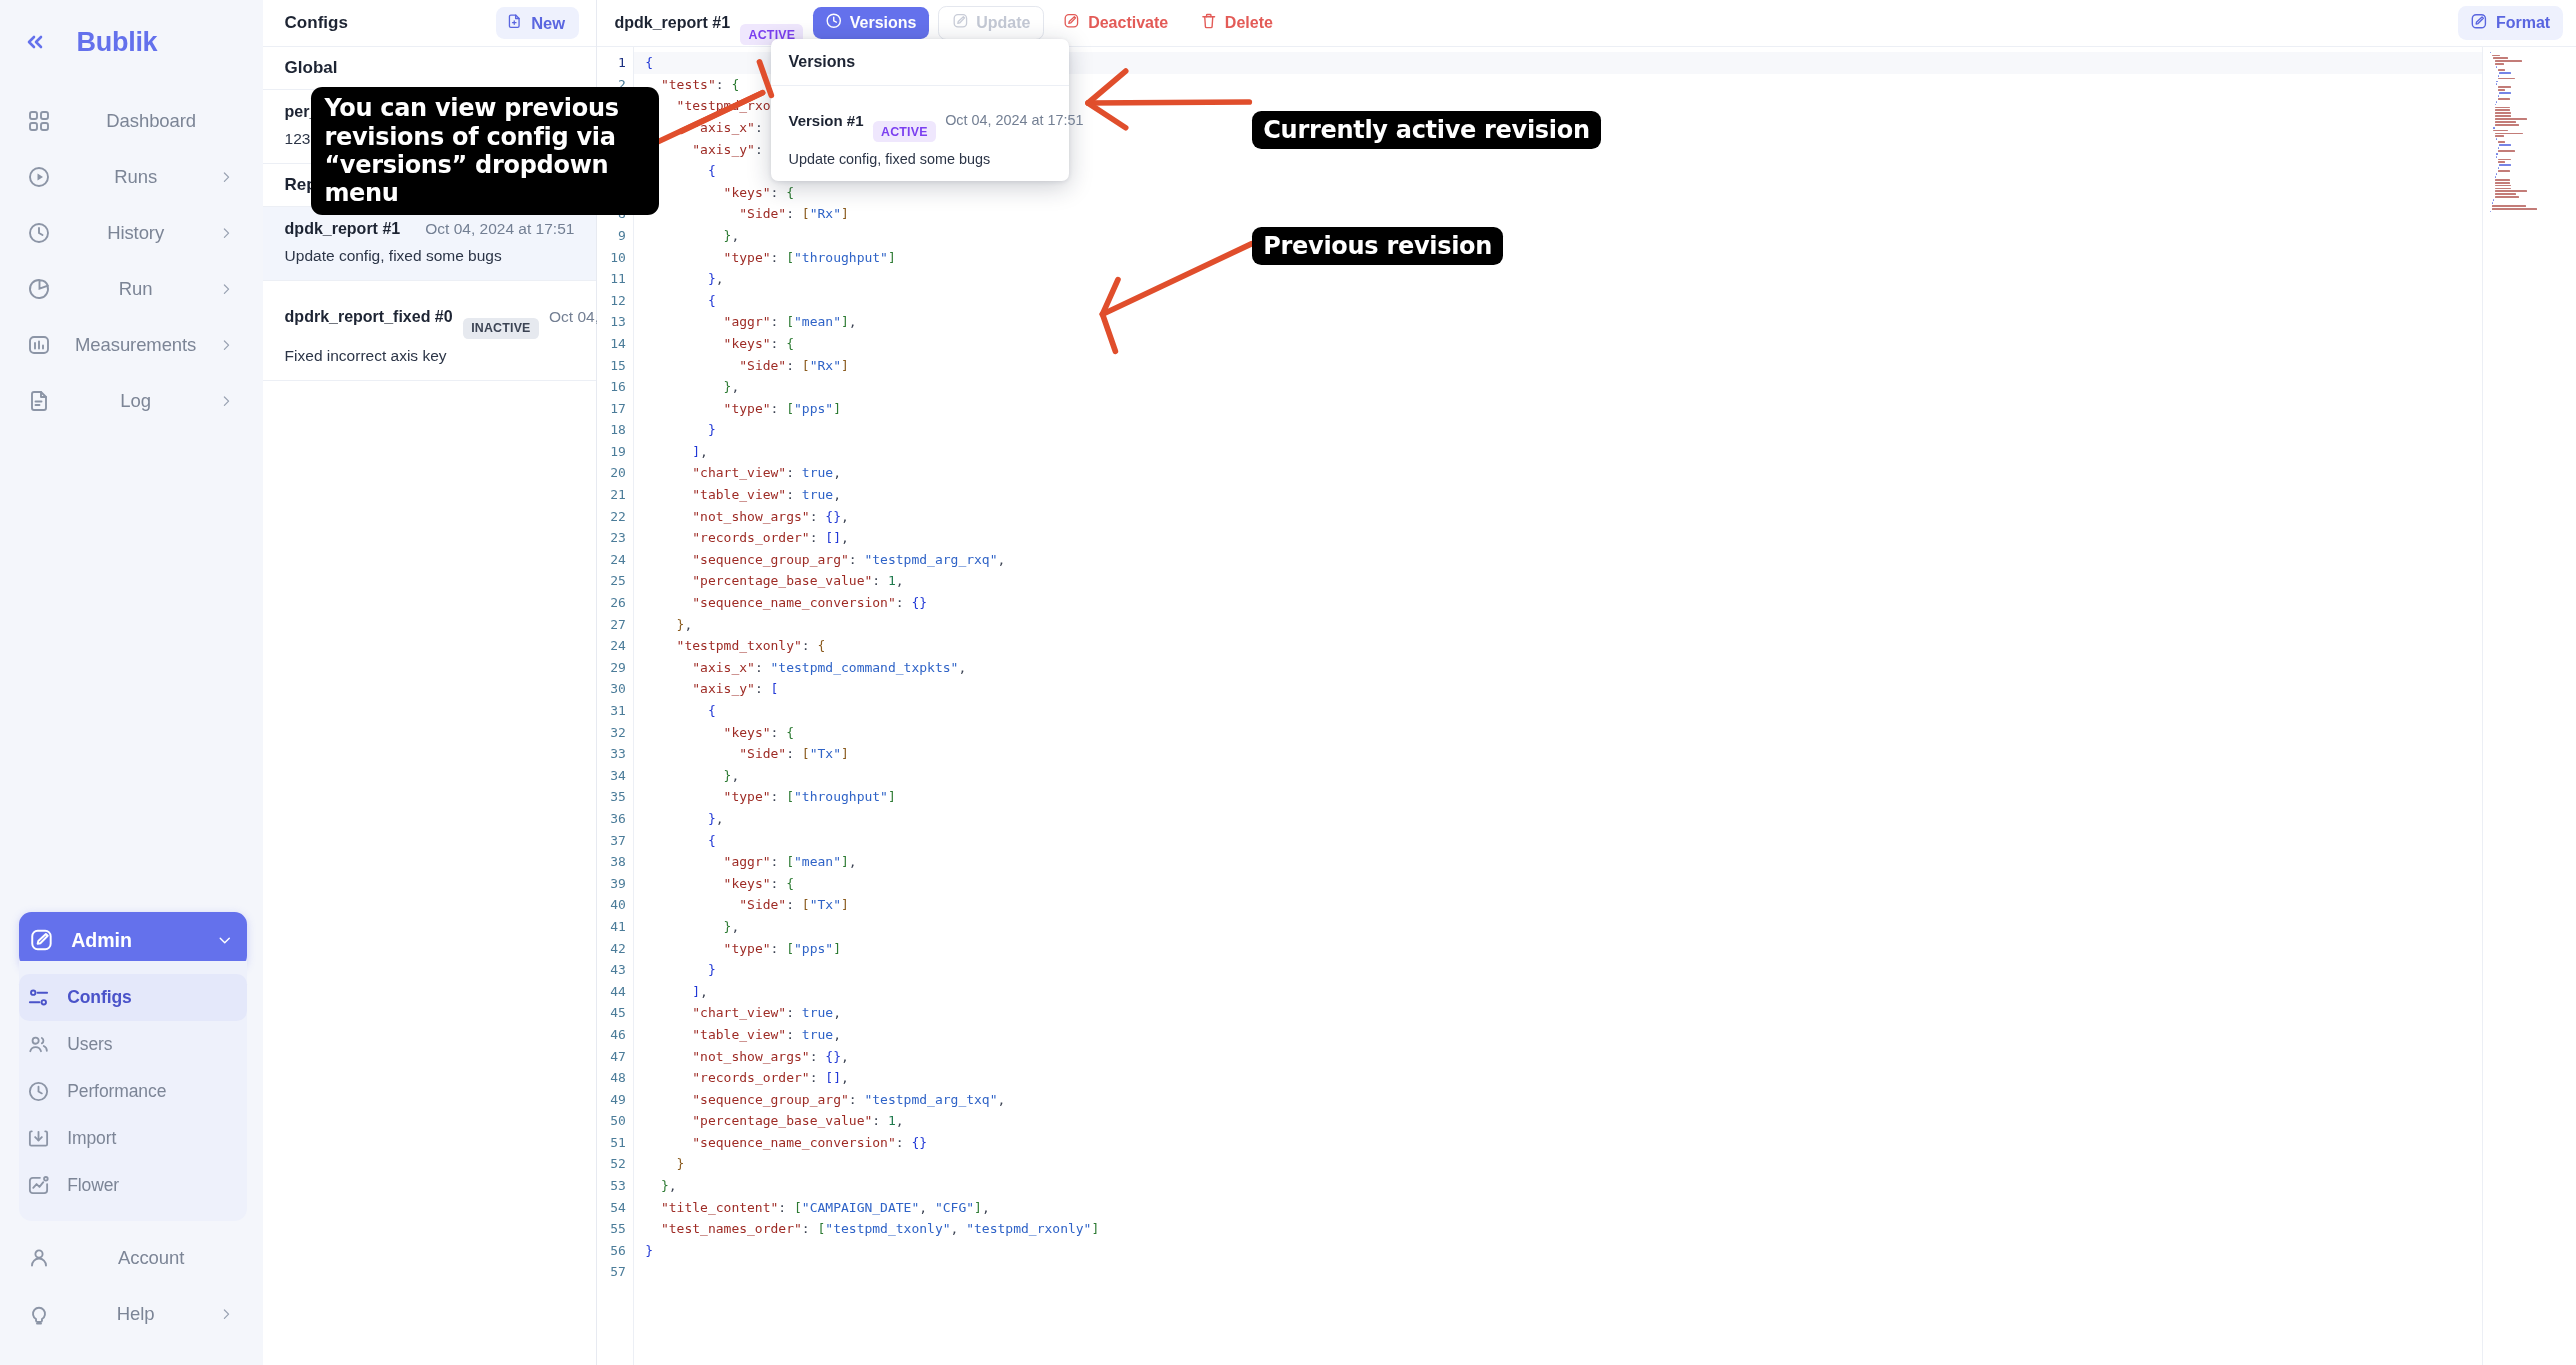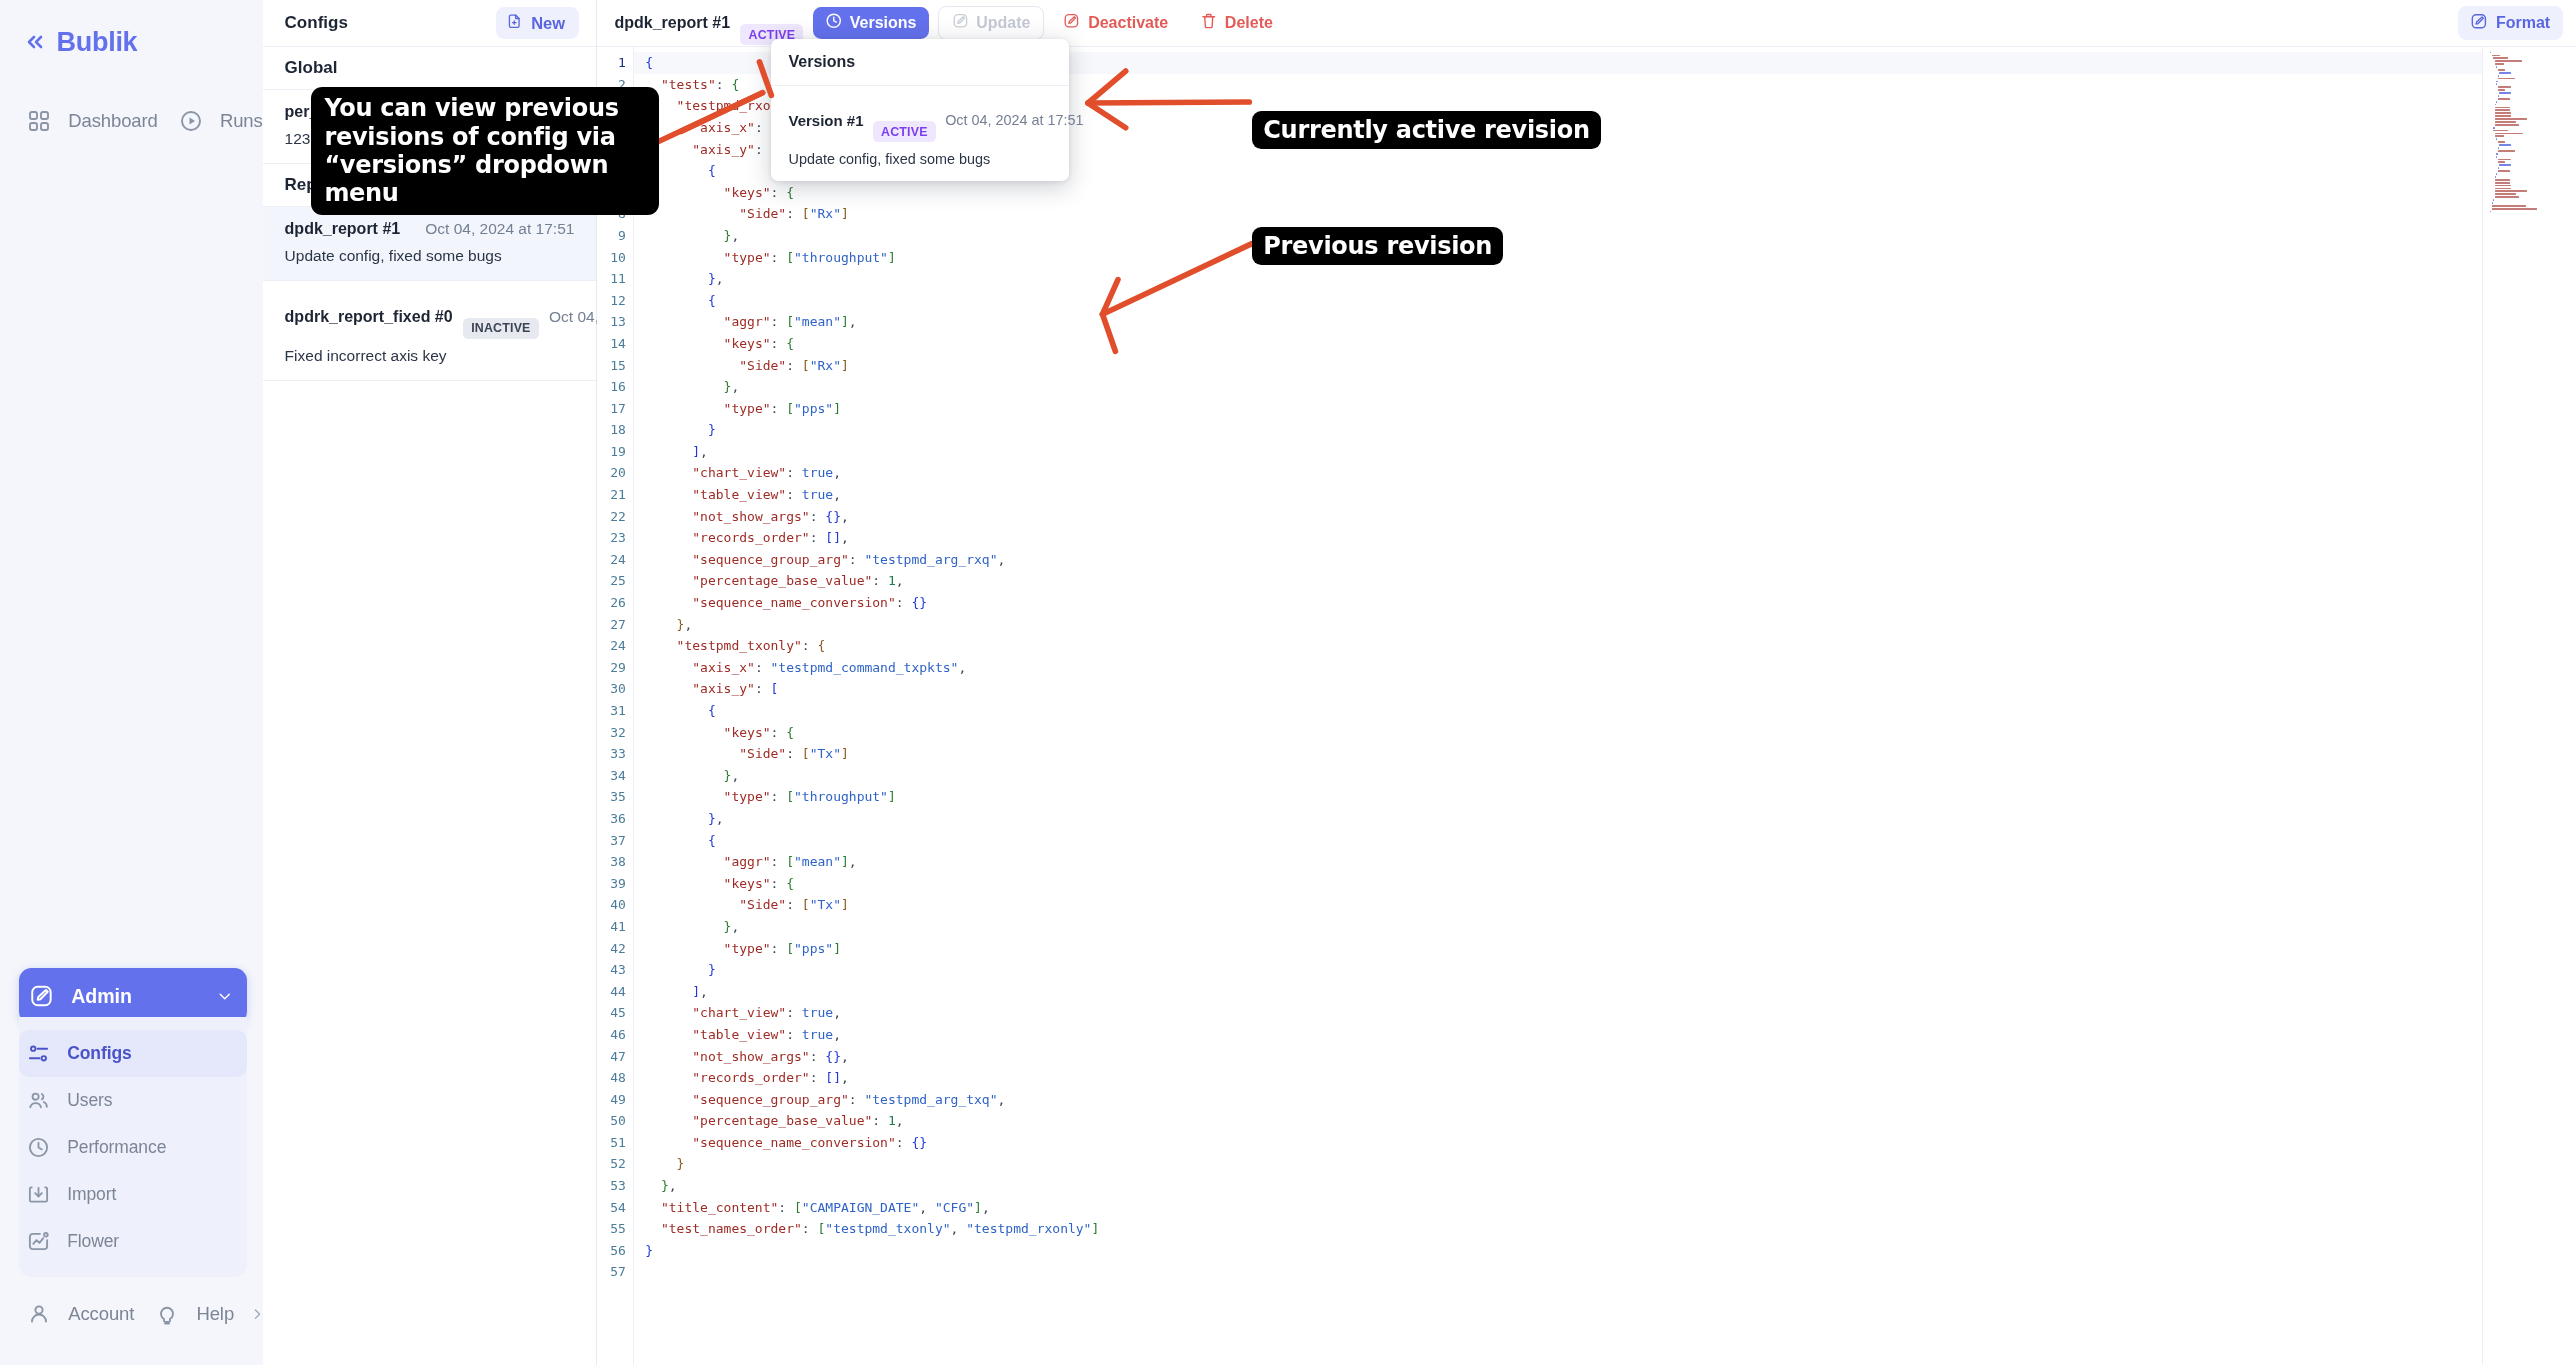--- a/index.html
+++ b/index.html
@@ -12,25 +12,25 @@
   .app { position: relative; width: 2580px; height: 1365px; display: flex; }
 
   
   .sidebar {
     width: 263px; height: 1365px;
     background: #f4f6fb;
     display: flex; flex-direction: column;
     padding: 23px 16.5px 23px 18.5px;
     flex: 0 0 263px;
   }
-  .brand { display: flex; align-items: center; gap: 10px; height: 38px; margin-bottom: 32px; padding-left: 4.1px;}
+  .brand { display: flex; align-items: center; gap: 30px; height: 38px; margin-bottom: 32px; padding-left: 4.1px;}
   .brand-chevrons { width: 24px; height: 24px; display:flex; align-items:center; justify-content:center; }
   .brand-name { color: #6471ec; font-size: 27px; font-weight: 700; letter-spacing: -0.3px; }
 
-  .nav-group { display: flex; flex-direction: row; }
+  .nav-group { display: flex; flex-direction: column; text-align: center; }
   .nav-item {
     display: flex; align-items: center; gap: 15.5px;
     height: 56px; padding: 0 12.4px 0 7.2px;
     border-radius: 11.3px; cursor: pointer;
   }
   .nav-item .ico { width: 27px; height: 27px; flex: 0 0 27px; display:flex; align-items:center; justify-content:center;}
   .nav-label { font-size: 18.5px; color: #7c8596; flex: 1; white-space: nowrap; letter-spacing:-0.1px;}
   .nav-caret { width: 15.5px; height: 15.5px; flex: 0 0 15.5px; display:flex;align-items:center;justify-content:center;}
 
   .spacer { flex: 1 1 auto; }

